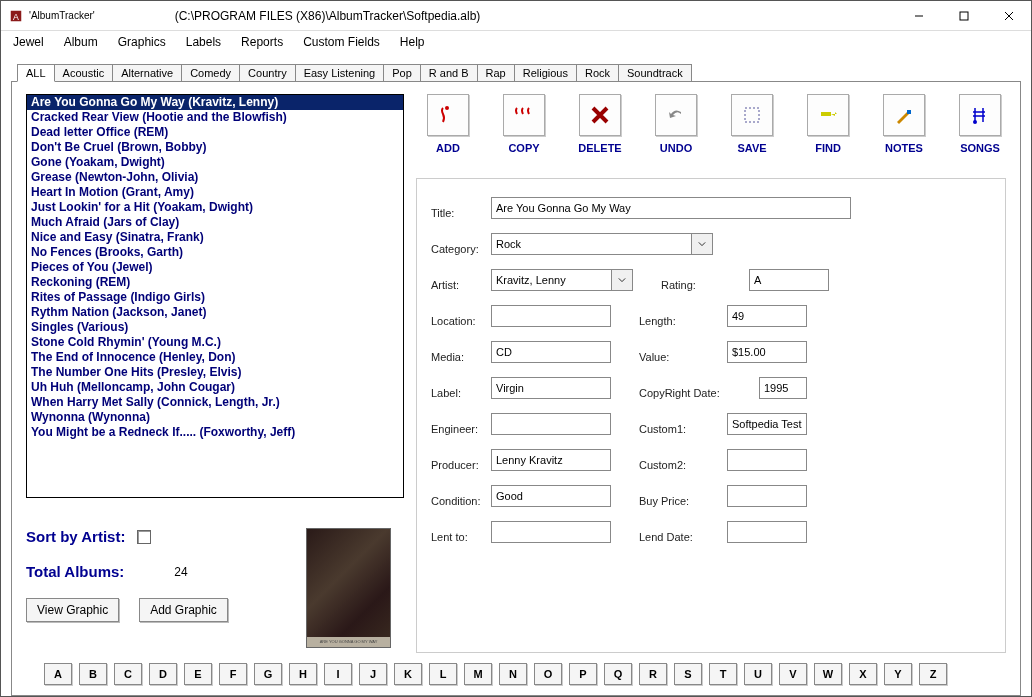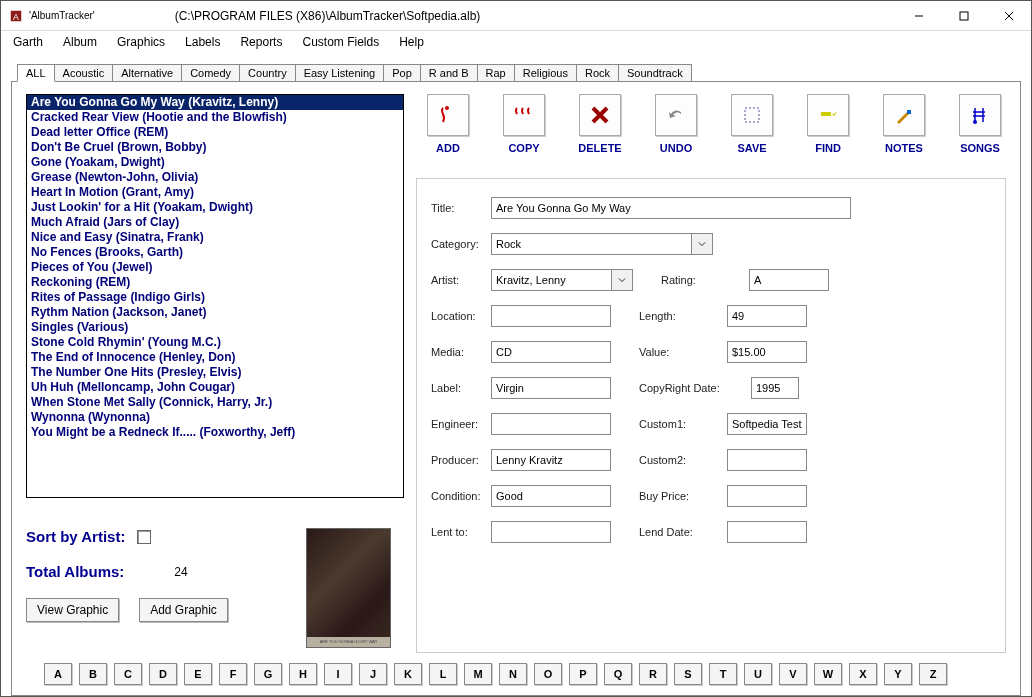--- a/index.html
+++ b/index.html
@@ -33,21 +33,21 @@
 .left-btns { display: flex; gap: 20px; }
 .std-btn { padding: 4px 10px; border: 1px solid #888; background: #f5f5f5; font-size: 12px; box-shadow: 1px 1px 0 #bbb; }
 .graphic-box { width: 85px; height: 120px; border: 1px solid #666; background: linear-gradient(135deg,#2a1a18,#4a3a2e 40%,#2a1818 70%,#3a2a20); position: relative; margin-left: 50px; }
 .graphic-box .caption { position:absolute; bottom:0; left:0; right:0; height:10px; background:#b8b0a0; font-size:4px; color:#444; text-align:center; line-height:10px; overflow:hidden; }
 .right-pane { flex: 1; display: flex; flex-direction: column; }
 .toolbar { display: flex; gap: 24px; margin-left: 6px; }
 .tool-btn { width: 52px; text-align: center; }
 .tool-icon-box { width: 42px; height: 42px; border: 1px solid #aaa; background: #fdfdfd; margin: 0 auto 6px auto; display: flex; align-items: center; justify-content: center; box-shadow: 1px 1px 0 #ccc; }
 .tool-label { font-size: 11px; font-weight: bold; color: #000090; }
 .form-area { margin-top: 24px; border: 1px solid #ccc; padding: 18px 18px 12px 14px; flex: 1; }
-.form-row { display: flex; align-items: center; margin-bottom: 14px; height: 22px; }
+.form-row { display: flex; align-items: flex-end; margin-bottom: 14px; height: 22px; }
 .fld-label { width: 60px; font-size: 11px; color: #222; }
 .fld-input { height: 22px; border: 1px solid #888; background: #fff; padding: 0 4px; font-size: 11px; }
 .fld-wide { width: 360px; }
 .fld-med { width: 120px; }
 .fld-sm { width: 80px; }
 .combo { display: flex; }
 .combo .fld-input { border-right: none; }
 .combo-btn { width: 22px; height: 22px; border: 1px solid #888; background: #f0f0f0; display: flex; align-items: center; justify-content: center; }
 .combo-btn svg { width: 8px; height: 8px; }
 .col-gap { width: 28px; }
@@ -81,21 +81,21 @@
       <button class="win-btn close">
           <svg width="10" height="10">
             <line x1="1" y1="1" x2="9" y2="9" stroke="#000"></line>
             <line x1="9" y1="1" x2="1" y2="9" stroke="#000"></line>
           </svg>
         </button>
     </div>
   </div>
 
   <div class="menubar" id="menubar">
-      <span class="menu-item">Garth</span>
+      <span class="menu-item">Jewel</span>
       <span class="menu-item">Album</span>
       <span class="menu-item">Graphics</span>
       <span class="menu-item">Labels</span>
       <span class="menu-item">Reports</span>
       <span class="menu-item">Custom Fields</span>
       <span class="menu-item">Help</span>
     </div>
 
   <div class="content">
     <div class="tabs-row" id="tabs">
@@ -129,21 +129,21 @@
               <div class="item">No Fences (Brooks, Garth)</div>
               <div class="item">Pieces of You (Jewel)</div>
               <div class="item">Reckoning (REM)</div>
               <div class="item">Rites of Passage (Indigo Girls)</div>
               <div class="item">Rythm Nation (Jackson, Janet)</div>
               <div class="item">Singles (Various)</div>
               <div class="item">Stone Cold Rhymin' (Young M.C.)</div>
               <div class="item">The End of Innocence (Henley, Don)</div>
               <div class="item">The Number One Hits (Presley, Elvis)</div>
               <div class="item">Uh Huh (Melloncamp, John Cougar)</div>
-              <div class="item">When Stone Met Sally (Connick, Harry, Jr.)</div>
+              <div class="item">When Harry Met Sally (Connick, Length, Jr.)</div>
               <div class="item">Wynonna (Wynonna)</div>
               <div class="item">You Might be a Redneck If..... (Foxworthy, Jeff)</div>
             </div>
           <div class="left-lower">
             <div class="left-stats">
               <div class="stat-row">
                 <span class="stat-label">Sort by Artist:</span>
                 <span class="stat-chk"></span>
               </div>
               <div class="stat-row">
@@ -276,21 +276,21 @@
               <input class="fld-input fld-med" value="CD" style="">
               <span class="col-gap"></span>
               <span class="fld-label2">Value:</span>
               <input class="fld-input fld-sm" value="$15.00" style="">
             </div>
             <div class="form-row">
               <span class="fld-label">Label:</span>
               <input class="fld-input fld-med" value="Virgin" style="">
               <span class="col-gap"></span>
               <span class="fld-label2">CopyRight Date:</span>
-              <input class="fld-input" style="width: 48px; margin-left: 24px;" value="1995">
+              <input class="fld-input" style="width: 48px; margin-left: 32px;" value="1995">
             </div>
             <div class="form-row">
               <span class="fld-label">Engineer:</span>
               <input class="fld-input fld-med" value="" style="">
               <span class="col-gap"></span>
               <span class="fld-label2">Custom1:</span>
               <input class="fld-input fld-sm" value="Softpedia Test" style="">
             </div>
             <div class="form-row">
               <span class="fld-label">Producer:</span>

